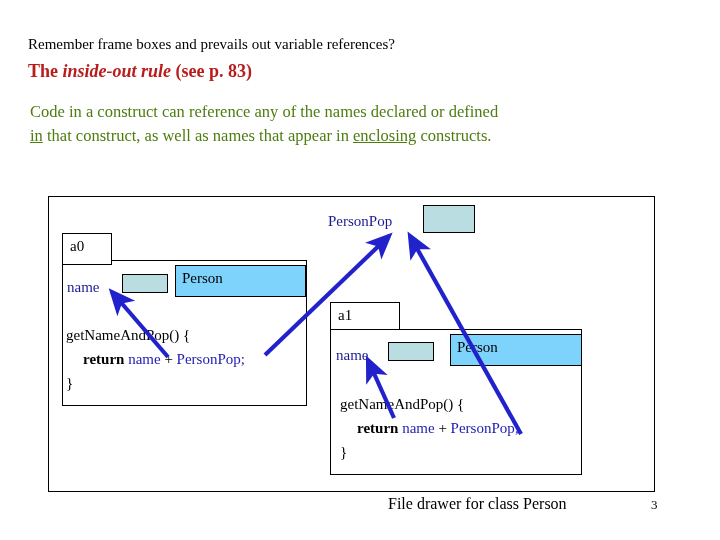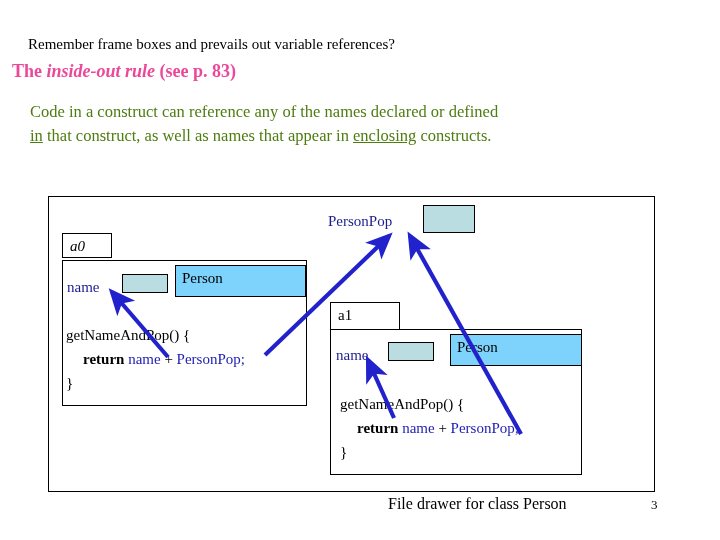--- a/index.html
+++ b/index.html
@@ -27,26 +27,26 @@
     left: 28px;
     top: 35px;
     font-size: 15px;
     line-height: 19px;
     color: #000000;
     white-space: nowrap;
   }
 
   .rule-title {
     position: absolute;
-    left: 12px;
+    left: 28px;
     top: 60px;
     font-size: 18px;
     line-height: 22px;
     font-weight: bold;
-    color: #ec4899;
+    color: #b91c1c;
     white-space: nowrap;
   }
   .rule-title .em {
     font-style: italic;
     font-weight: bold;
   }
 
   .body-para {
     position: absolute;
     left: 30px;
@@ -196,21 +196,21 @@
   <div class="body-para">
     <span class="ln"><span>Code in a construct can reference any of the names declared or defined</span></span>
     <span class="ln"><span class="u">in</span><span> that construct, as well as names that appear in </span><span class="u">enclosing</span><span> constructs.</span></span>
   </div>
 
   <div class="outer-frame"></div>
 
   <div class="global-label" style="left:328px; top:212px;">PersonPop</div>
   <div class="value-box" style="left:423px; top:205px; width:52px; height:28px;"></div>
 
-  <div class="tab-box" style="left:62px; top:233px; width:50px; height:25px;font-style:italic;">
+  <div class="tab-box" style="left:62px; top:233px; width:50px; height:32px;">
     <span class="tab-label">a0</span>
   </div>
   <div class="frame-body" style="left:62px; top:260px; width:245px; height:146px;"></div>
   <div class="var-name" style="left:67px; top:278px;">name</div>
   <div class="value-box" style="left:122px; top:274px; width:46px; height:19px;"></div>
   <div class="label-box" style="left:175px; top:265px; width:131px; height:32px;">
     <span class="lb-text">Person</span>
   </div>
   <div class="code-block" style="left:66px; top:323px;">
     <span class="cl">getNameAndPop() {</span>

